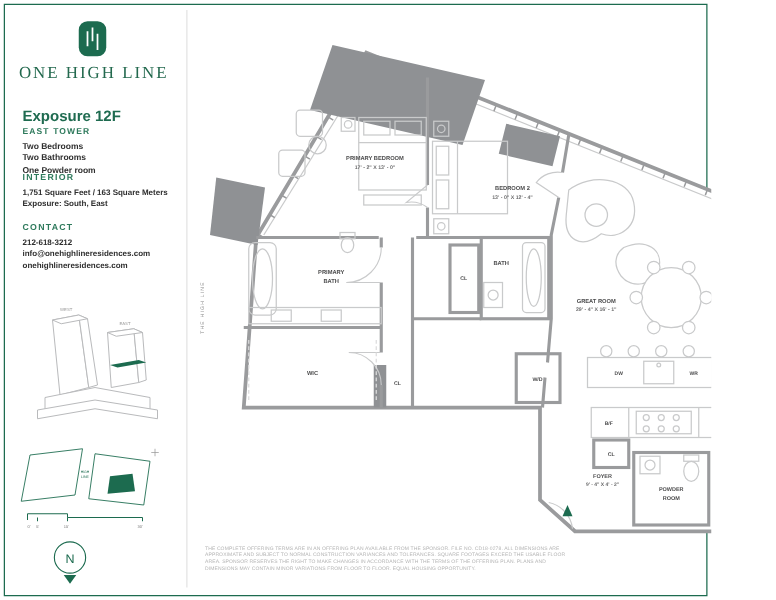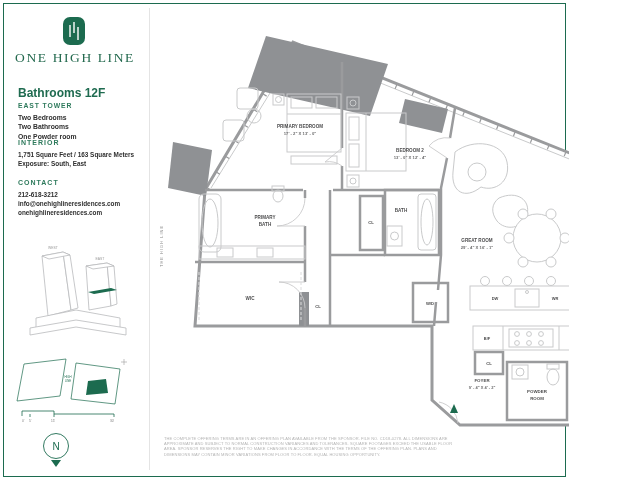--- a/index.html
+++ b/index.html
@@ -45,21 +45,21 @@
     <svg class="logo-icon" width="24" height="30" viewBox="0 0 24 30">
       <rect x="1" y="1" width="22" height="28" rx="7" fill="#1C6B4F"></rect>
       <g stroke="#fff" stroke-width="1.4">
         <line x1="8" y1="9" x2="8" y2="21"></line>
         <line x1="12" y1="6" x2="12" y2="17"></line>
         <line x1="16" y1="11" x2="16" y2="24"></line>
       </g>
     </svg>
     <div class="wordmark">ONE HIGH LINE</div>
 
-    <div class="res-title">Bathrooms 12F</div>
+    <div class="res-title">Exposure 12F</div>
     <div class="tower">EAST TOWER</div>
 
     <div class="feat">
       <div>Two Bedrooms</div>
       <div>Two Bathrooms</div>
       <div>One Powder room</div>
     </div>
 
     <div class="h-green" style="top:139px">INTERIOR</div>
     <div class="smalltxt" style="top:150px">

